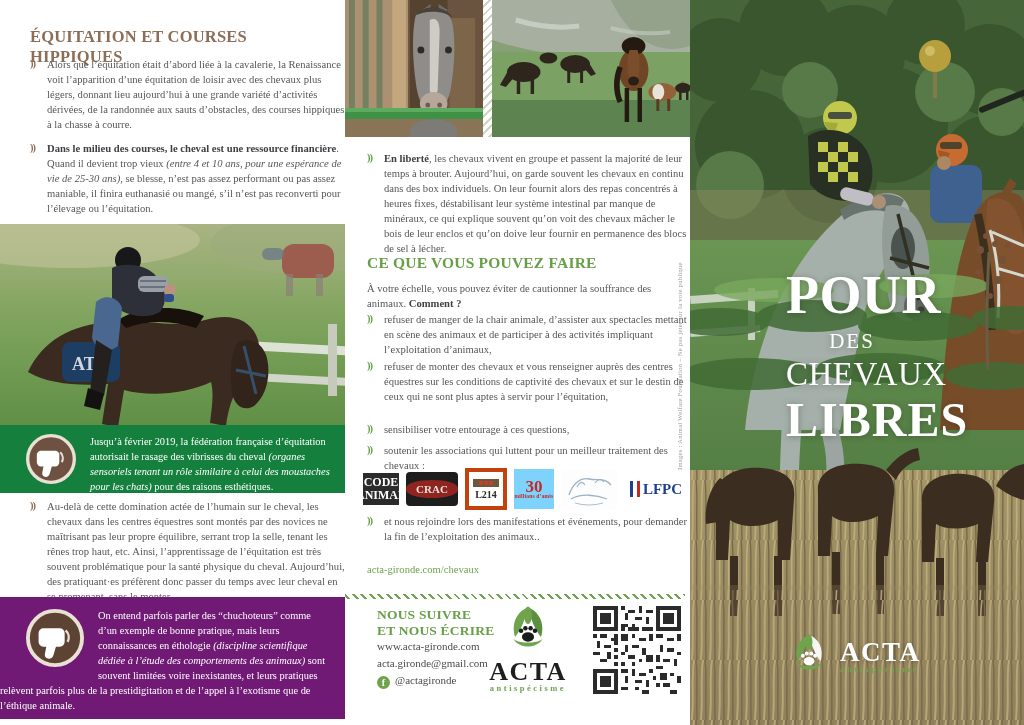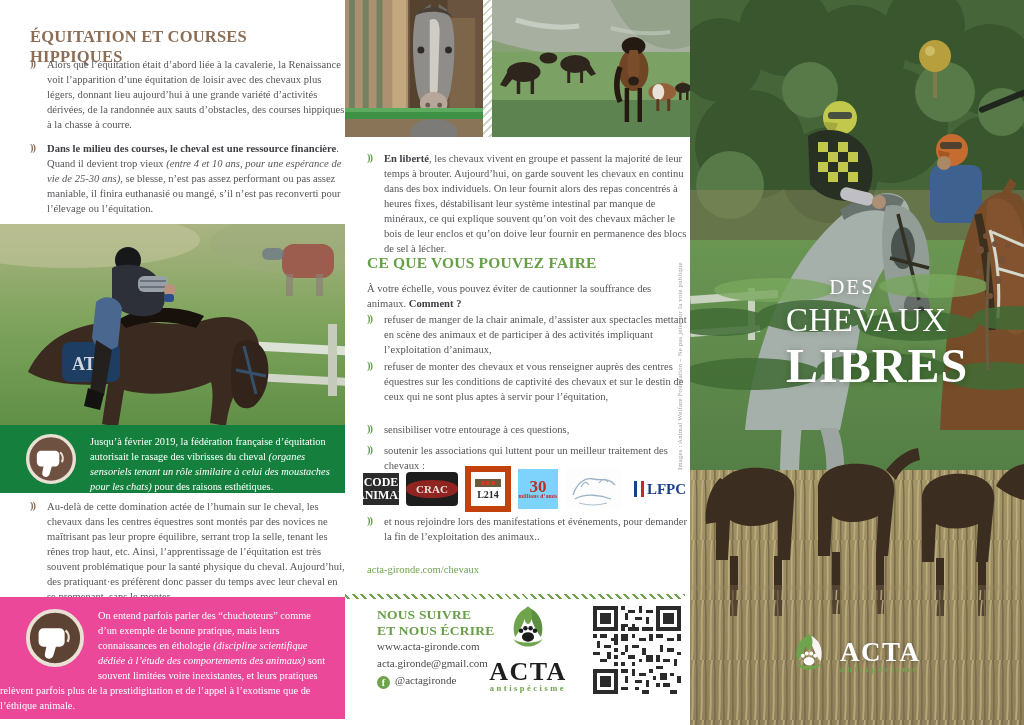--- a/index.html
+++ b/index.html
@@ -12,37 +12,37 @@
   .body-txt{font-size:10.6px;line-height:1.42;color:#55565a;}
   .bullet{padding-left:17px;}
   .marker{position:absolute;left:0;top:0;font-weight:bold;letter-spacing:-1px;font-size:10.5px;}
   .brown-mk{color:#8c6d55;}
   .green-mk{color:#679f47;}
   .run-bold{font-weight:bold;color:#3e3f43;}
   .run-italic{font-style:italic;}
   
   .callout{color:#ffffff;font-size:10.4px;line-height:1.45;}
   .co-brown{background:#15803d;}
-  .co-green{background:#ec4899;}
+  .co-green{background:#701a75;}
   .thumb-wrap{float:left;margin:8px 14px 2px 26px;}
   
   .zigzag{height:5px;background:repeating-linear-gradient(45deg,rgba(0,0,0,0) 0 2px,#6fa44d 2px 4px,rgba(0,0,0,0) 4px 6px);}
   .follow-head{font-weight:bold;font-size:13.5px;line-height:1.18;color:#679f47;letter-spacing:0.2px;}
   .contact{font-size:11px;color:#4a4b4e;line-height:1.0;}
   .link-green{color:#6fa44d;}
   .fb{display:inline-block;width:13px;height:13px;border-radius:50%;background:#6fa44d;color:#fff;
       font-size:10px;font-weight:bold;text-align:center;line-height:13px;vertical-align:-2px;margin-right:5px;}
   
   .logos{display:flex;align-items:center;gap:7px;}
   .logo-box{flex:0 0 auto;display:flex;flex-direction:column;align-items:center;justify-content:center;
             font-weight:bold;overflow:hidden;}
   .lg-code{width:36px;height:32px;background:#2b2b2b;color:#fff;font-size:12px;line-height:1.1;text-align:center;}
   .lg-crac{width:52px;height:34px;background:#1d1d1d;border-radius:4px;color:#e8e4da;font-size:11px;}
   .lg-crac span{background:#8f2420;border-radius:50%/45%;padding:3px 10px;}
-  .lg-l214{width:34px;height:34px;background:#fff;border:6px solid #c2410c;color:#2b2b2b;font-size:10px;}
+  .lg-l214{width:34px;height:34px;background:#fff;border:4px solid #c2410c;color:#2b2b2b;font-size:10px;}
   .lg-l214 .bar{width:26px;height:8px;background:#6a5a3a;margin-bottom:2px;display:flex;gap:1px;align-items:center;justify-content:center;}
   .lg-l214 .bar i{display:block;width:4px;height:4px;background:#cf3a2a;border-radius:1px;}
   .lg-30{width:40px;height:40px;background:#7dd3fc;color:#c22a24;font-size:17px;line-height:0.9;}
   .lg-30 small{font-size:5.5px;letter-spacing:0.2px;color:#c22a24;}
   .lg-sketch{width:56px;height:40px;background:#fdfdfd;}
   .lg-lfpc{width:64px;height:30px;background:#fff;flex-direction:row;gap:3px;color:#1d3f8f;font-size:15px;}
   .lg-lfpc .flag{width:10px;height:16px;background:linear-gradient(90deg,#1d3f8f 33%,#fff 33% 66%,#c22a24 66%);}
   
   .big-title{color:#ffffff;text-shadow:0 1px 6px rgba(20,40,15,.35);line-height:1;}
   .bt1{font-size:54px;font-weight:bold;letter-spacing:0.5px;}
@@ -537,20 +537,21 @@
             <rect x="186" y="552" width="8" height="62"></rect>
           <rect x="246" y="558" width="8" height="58"></rect>
             <rect x="288" y="558" width="8" height="58"></rect>
         </g>
         <rect y="590" width="334" height="135" fill="url(#pGrass)" opacity="0.9"></rect>
         <rect y="585" width="334" height="140" fill="#9a8c62" opacity="0.25"></rect>
       </svg>
     </div>
 
     <div class="abs big-title" style="left:96px;top:268px;width:180px;">
+      <div class="bt1">POUR</div>
       <div class="bt2">DES</div>
       <div class="bt3">CHEVAUX</div>
       <div class="bt4">LIBRES</div>
     </div>
 
     <div class="abs" style="left:96px;top:632px;display:flex;align-items:center;gap:8px;">
       <span>
         <svg width="46" height="46" viewBox="0 0 60 60">
           <path d="M30,4 C18,8 10,22 15,38 C21,31 27,18 30,4 Z" fill="#6fa44d"></path>
           <path d="M30,4 C42,8 50,22 45,38 C39,31 33,18 30,4 Z" fill="#ffffff" opacity="0.92"></path>

